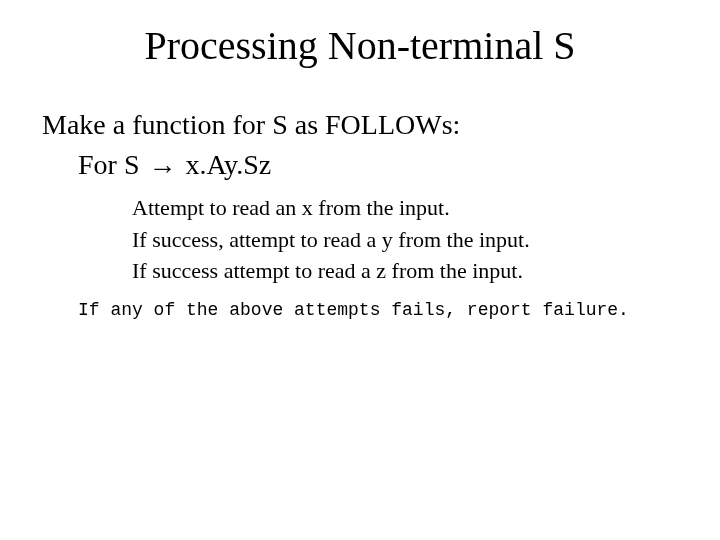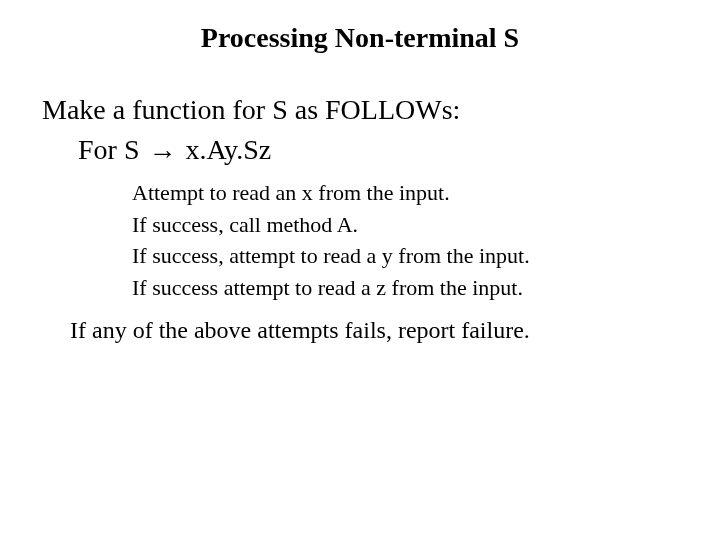--- a/index.html
+++ b/index.html
@@ -11,25 +11,25 @@
     font-family: "Times New Roman", Times, serif;
     color: #000000;
   }
   .slide {
     width: 720px;
     height: 540px;
     position: relative;
     box-sizing: border-box;
   }
   .title {
-    font-size: 28px;
+    font-size: 40px;
     text-align: center;
     padding-top: 22px;
     padding-bottom: 10px;
-    font-weight: bold;
+    font-weight: normal;
   }
   .body {
     padding-left: 42px;
     padding-right: 42px;
     padding-top: 30px;
   }
   .line-intro {
     font-size: 28px;
     margin-bottom: 8px;
   }
@@ -40,23 +40,24 @@
   }
   .steps {
     font-size: 22px;
     margin-left: 90px;
     line-height: 1.35;
   }
   .steps div {
     margin-bottom: 2px;
   }
   .closing {
-    font-size: 24px;
-    margin-left: 28px;
+    font-size: 18px;
+    margin-left: 36px;
     margin-top: 14px;
+    font-family: Liberation Mono, monospace;
   }
   .arrow {
     display: inline-block;
     padding: 0 2px;
   }
 </style>
 </head>
 <body>
 
 <div class="slide">
@@ -66,21 +67,20 @@
   <div class="body">
 
     <div class="line-intro">Make a function for S as FOLLOWs:</div>
 
     <div class="line-rule">
       <span>For S </span><span class="arrow">→</span><span> x.Ay.Sz</span>
     </div>
 
     <div class="steps">
       <div>Attempt to read an x from the input.</div>
-      <div>If success, call method A.</div>
       <div>If success, attempt to read a y from the input.</div>
       <div>If success attempt to read a z from the input.</div>
     </div>
 
     <div class="closing">If any of the above attempts fails, report failure.</div>
 
   </div>
 </div>
 
 </body></html>

